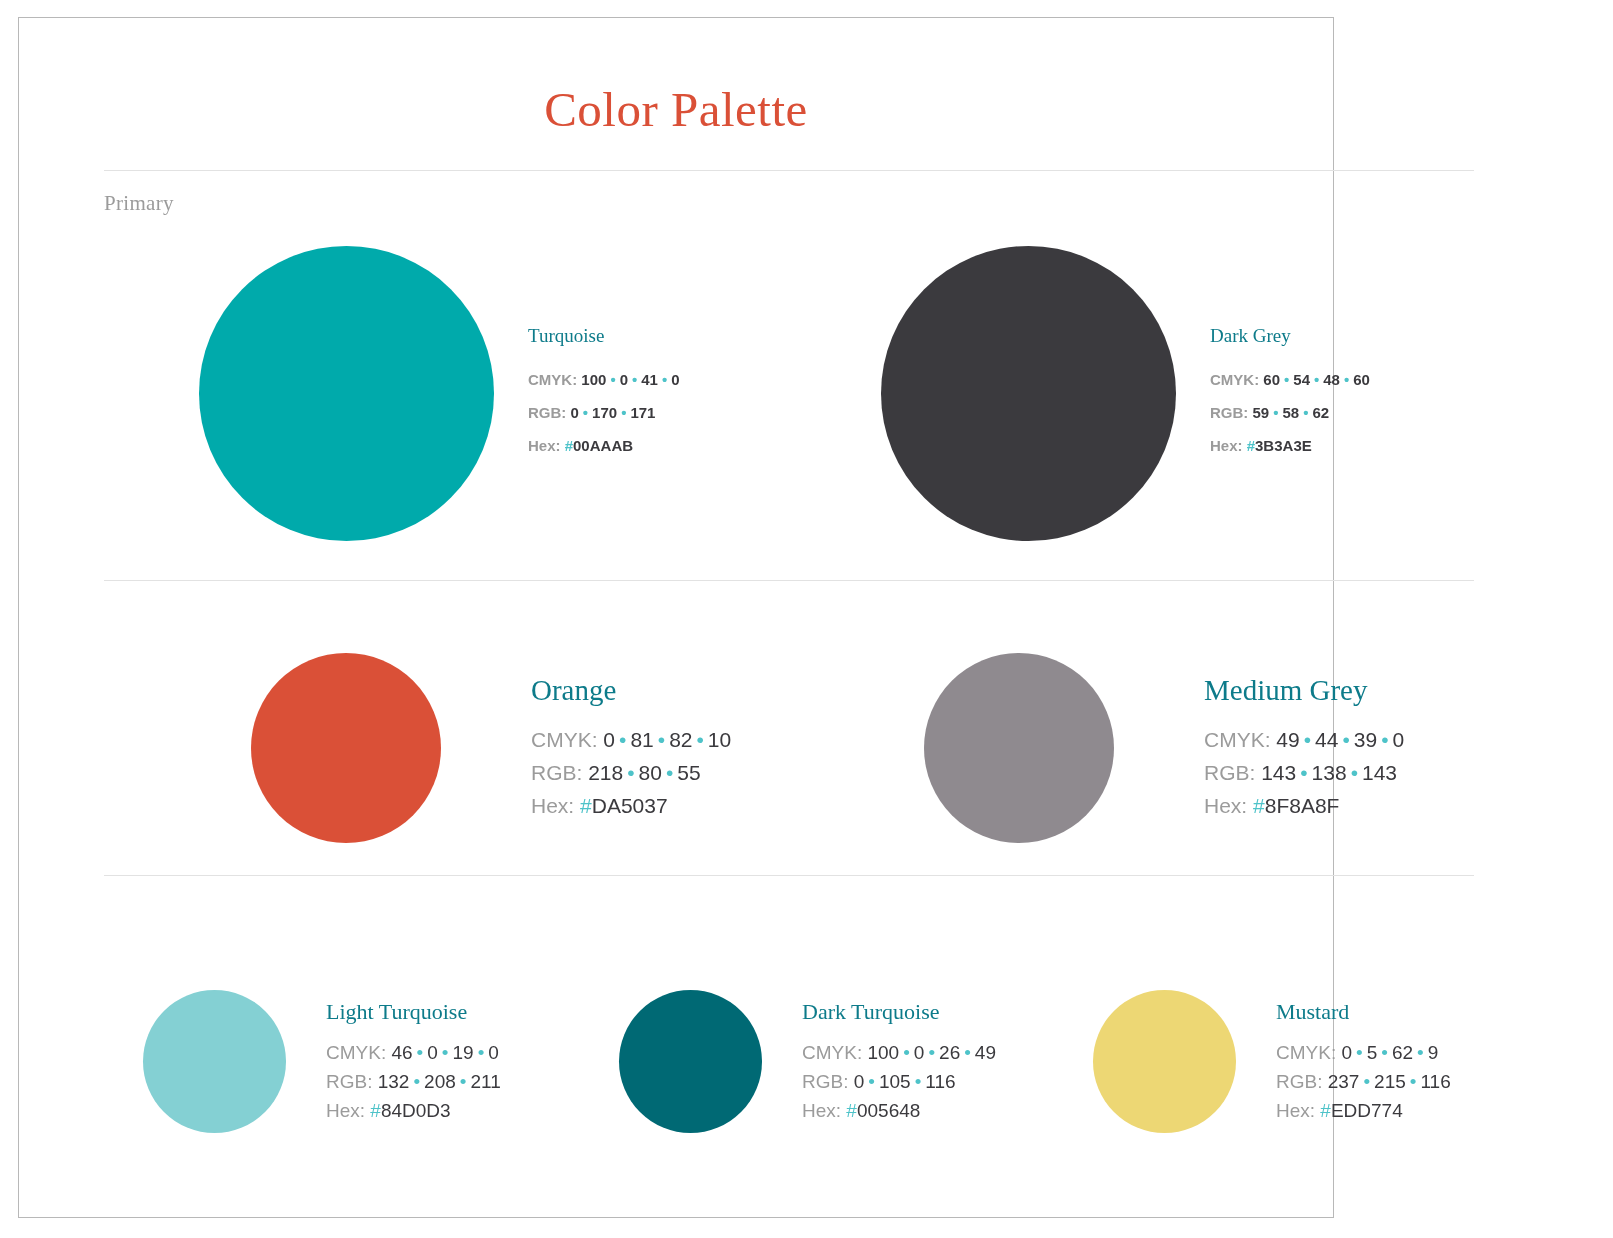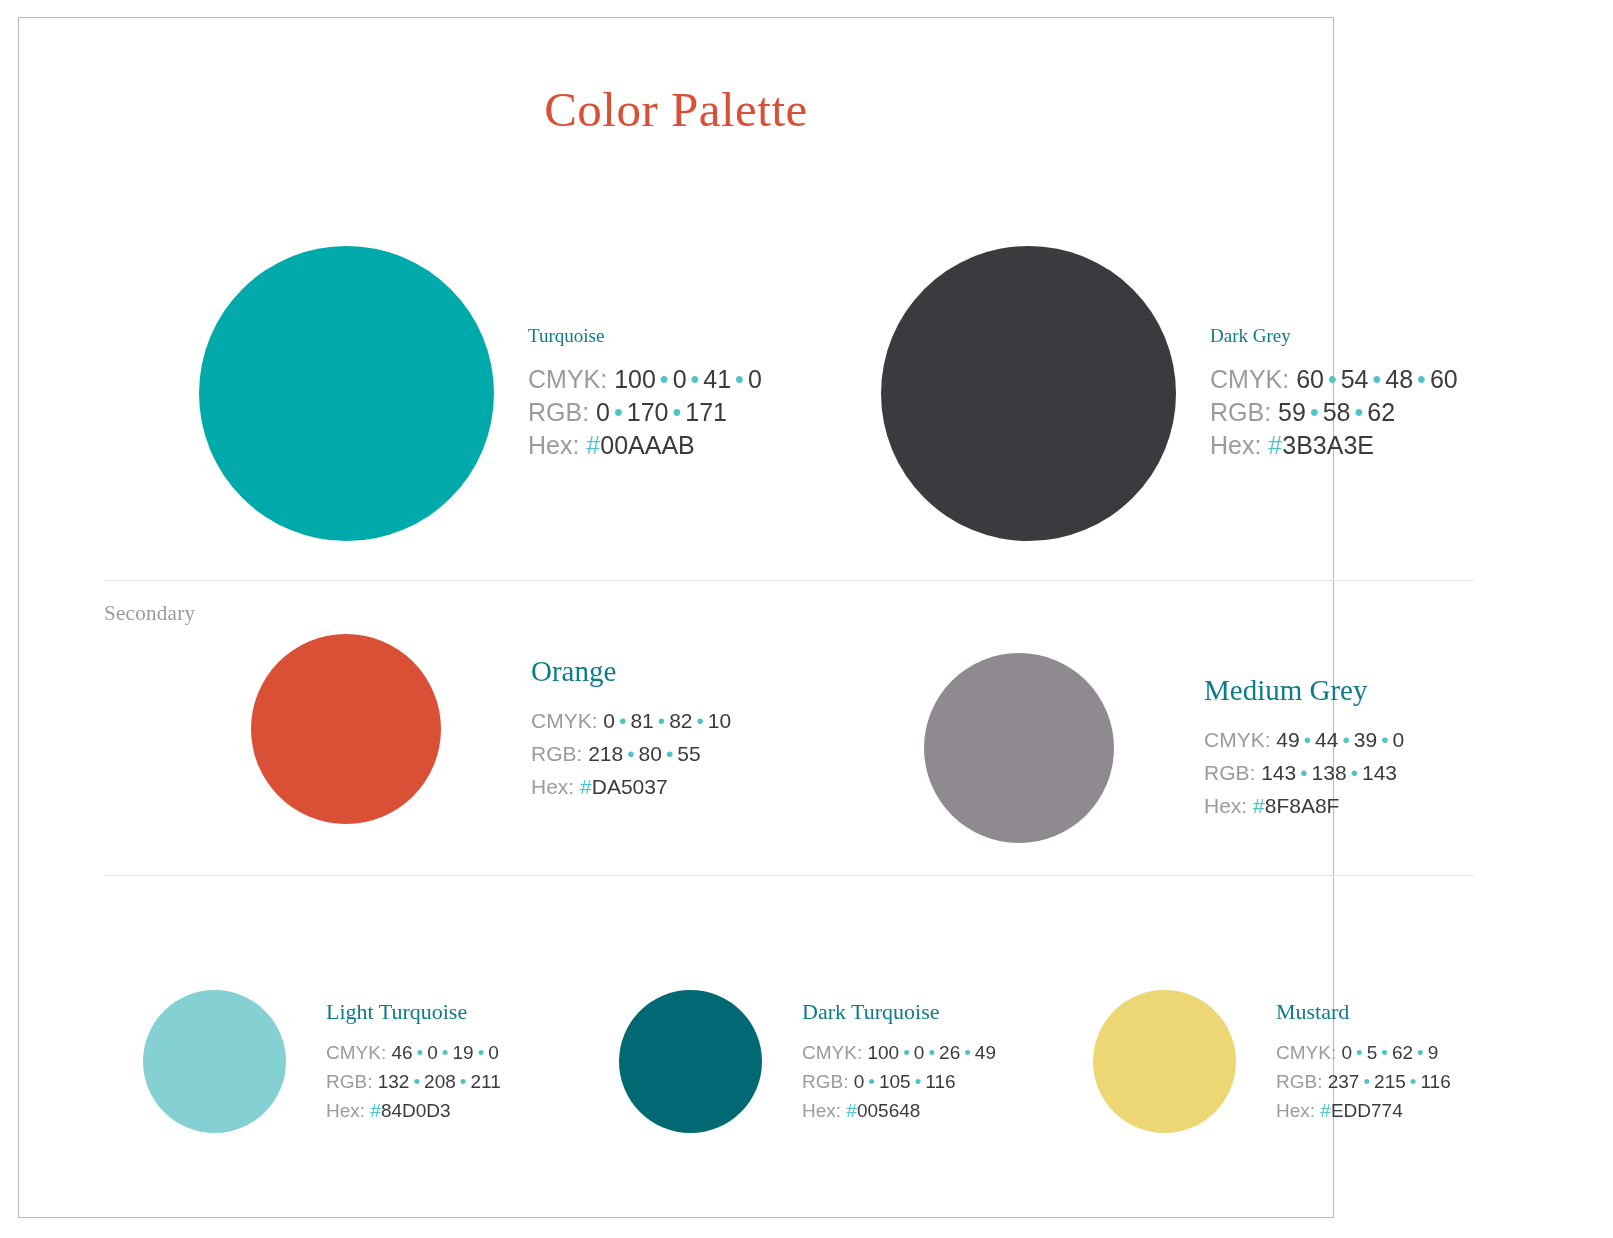--- a/index.html
+++ b/index.html
@@ -90,51 +90,55 @@
     padding: 0 4px;
   }
   .spec .hash {
     color: #4ec3c9;
   }
 
   
   .row-primary .dot { width: 295px; height: 295px; }
   .row-primary .info { padding-left: 34px; }
   .row-primary .sw-name { font-size: 19px; margin-bottom: 16px; }
-  .row-primary .spec { font-size: 25px; line-height: 33px; }
+  .row-primary .spec { font-size: 15px; line-height: 33px; font-weight: bold; }
 
   .sw-turquoise { left: 180px; top: 228px; width: 500px; }
   .sw-darkgrey  { left: 862px; top: 228px; width: 500px; }
 
   
   .row-secondary .dot { width: 190px; height: 190px; }
   .row-secondary .info { padding-left: 90px; }
   .row-secondary .sw-name { font-size: 29px; margin-bottom: 16px; }
   .row-secondary .spec { font-size: 21px; line-height: 33px; }
 
-  .sw-orange     { left: 232px; top: 616px; width: 500px; }
+  .sw-orange     { left: 232px; top: 635px; width: 500px; }
   .sw-mediumgrey { left: 905px; top: 635px; width: 500px; }
 
   
   .row-tertiary .dot { width: 143px; height: 143px; }
   .row-tertiary .info { padding-left: 40px; }
   .row-tertiary .sw-name { font-size: 22px; margin-bottom: 13px; }
   .row-tertiary .spec { font-size: 19px; line-height: 29px; }
 
   .sw-lightturq { left: 124px; top: 972px; width: 420px; }
   .sw-darkturq  { left: 600px; top: 972px; width: 420px; }
   .sw-mustard   { left: 1074px; top: 972px; width: 420px; }
 </style>
 </head>
 <body>
 
 <div class="page-frame">
 
   <div class="page-title">Color Palette</div>
 
+  <div class="section sec-primary">
+    <div class="section-rule"></div>
+    <div class="section-label">Primary</div>
+  </div>
 
   <div class="swatch row-primary sw-turquoise">
     <div class="dot" style="background:#00AAAB"></div>
     <div class="info">
       <div class="sw-name">Turquoise</div>
       <div class="spec"><span>CMYK:</span> <span class="val">100</span><span class="sep">•</span><span class="val">0</span><span class="sep">•</span><span class="val">41</span><span class="sep">•</span><span class="val">0</span></div>
       <div class="spec"><span>RGB:</span> <span class="val">0</span><span class="sep">•</span><span class="val">170</span><span class="sep">•</span><span class="val">171</span></div>
       <div class="spec"><span>Hex:</span> <span class="hash">#</span><span class="val">00AAAB</span></div>
     </div>
   </div>
@@ -144,21 +148,20 @@
     <div class="info">
       <div class="sw-name">Dark Grey</div>
       <div class="spec"><span>CMYK:</span> <span class="val">60</span><span class="sep">•</span><span class="val">54</span><span class="sep">•</span><span class="val">48</span><span class="sep">•</span><span class="val">60</span></div>
       <div class="spec"><span>RGB:</span> <span class="val">59</span><span class="sep">•</span><span class="val">58</span><span class="sep">•</span><span class="val">62</span></div>
       <div class="spec"><span>Hex:</span> <span class="hash">#</span><span class="val">3B3A3E</span></div>
     </div>
   </div>
 
   <div class="section sec-secondary">
     <div class="section-rule"></div>
-    <div class="section-label">Secondary</div>
   </div>
 
   <div class="swatch row-secondary sw-orange">
     <div class="dot" style="background:#DA5037"></div>
     <div class="info">
       <div class="sw-name">Orange</div>
       <div class="spec"><span>CMYK:</span> <span class="val">0</span><span class="sep">•</span><span class="val">81</span><span class="sep">•</span><span class="val">82</span><span class="sep">•</span><span class="val">10</span></div>
       <div class="spec"><span>RGB:</span> <span class="val">218</span><span class="sep">•</span><span class="val">80</span><span class="sep">•</span><span class="val">55</span></div>
       <div class="spec"><span>Hex:</span> <span class="hash">#</span><span class="val">DA5037</span></div>
     </div>

